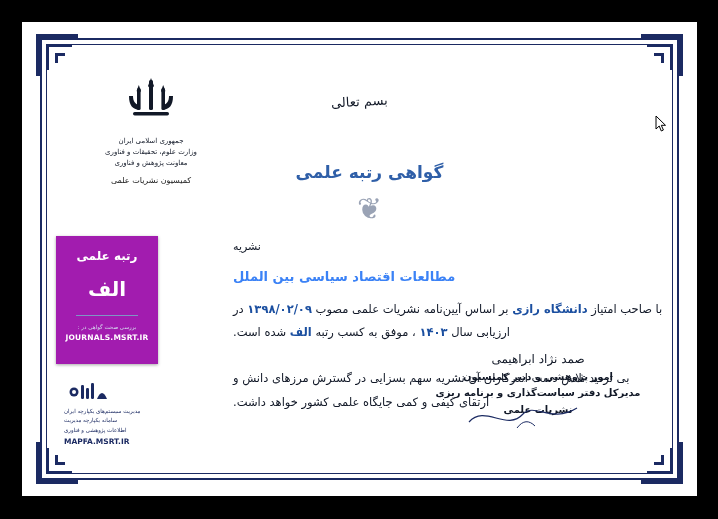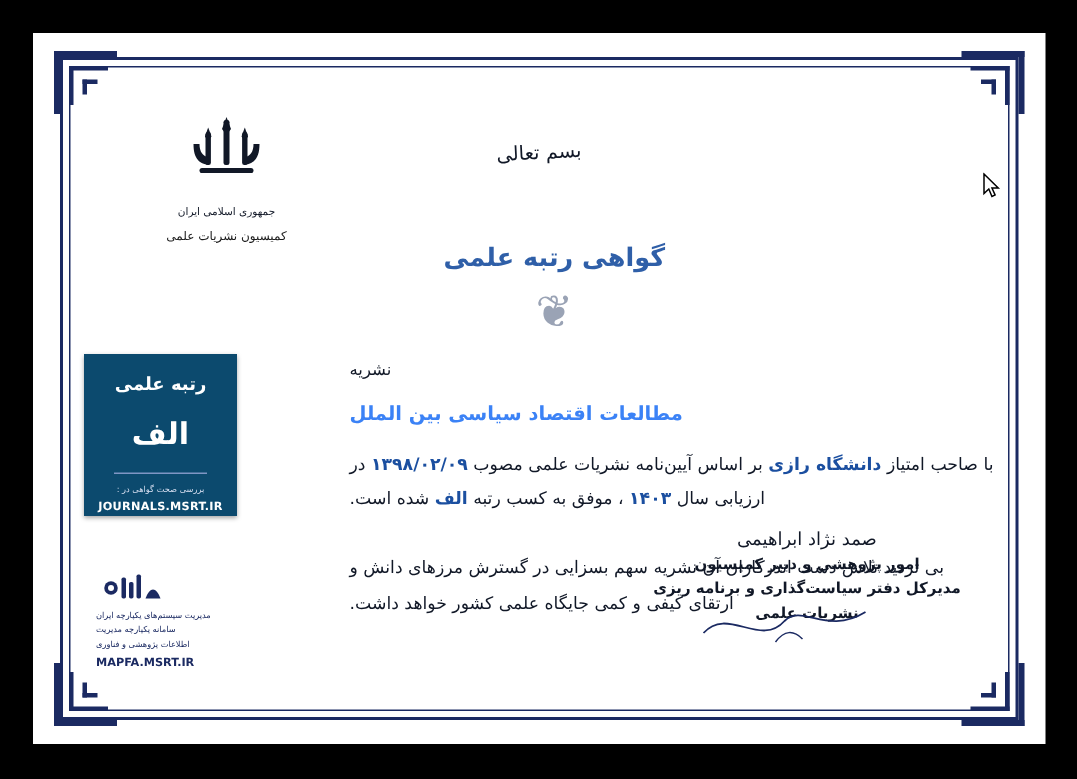--- a/index.html
+++ b/index.html
@@ -167,22 +167,22 @@
     margin-top: 22px;
     line-height: 2.1;
   }
 
   
   .rank-card {
     position: absolute;
     top: 182px;
     left: 0;
     width: 102px;
-    height: 108px;
-    background: #0c4a6e;
+    height: 128px;
+    background: #a21caf;
     color: #ffffff;
     text-align: center;
     box-shadow: 0 1px 3px rgba(0,0,0,0.35);
   }
   .rank-card .rc-title {
     margin-top: 13px;
     font-size: 12px;
     font-weight: bold;
   }
   .rank-card .rc-grade {
@@ -325,20 +325,22 @@
             <rect x="14" y="12" width="3.6" height="22" rx="1.5"></rect>
             <rect x="38.4" y="12" width="3.6" height="22" rx="1.5"></rect>
             <path d="M15.8 9 L18 15 L15.8 18 L13.6 15 Z"></path>
             <path d="M40.2 9 L42.4 15 L40.2 18 L38 15 Z"></path>
             <path d="M6 20 C6 30 10 33 16 34 L16 29 C12 28 10 25 10 20 Z"></path>
             <path d="M50 20 C50 30 46 33 40 34 L40 29 C44 28 46 25 46 20 Z"></path>
             <rect x="10" y="36" width="36" height="3.4" rx="1.7"></rect>
           </g>
         </svg>
         <div class="emblem-line">جمهوری اسلامی ایران</div>
+        <div class="emblem-line">وزارت علوم، تحقیقات و فناوری</div>
+        <div class="emblem-line">معاونت پژوهش و فناوری</div>
         <div class="emblem-line sub">کمیسیون نشریات علمی</div>
       </div>
 
       <div class="doc-title">گواهی رتبه علمی</div>
 
       <div class="flourish">❦</div>
 
       <div class="body-col">
         <div class="label-nashrieh">نشریه</div>
         <div class="journal-name">مطالعات اقتصاد سیاسی بین الملل</div>

